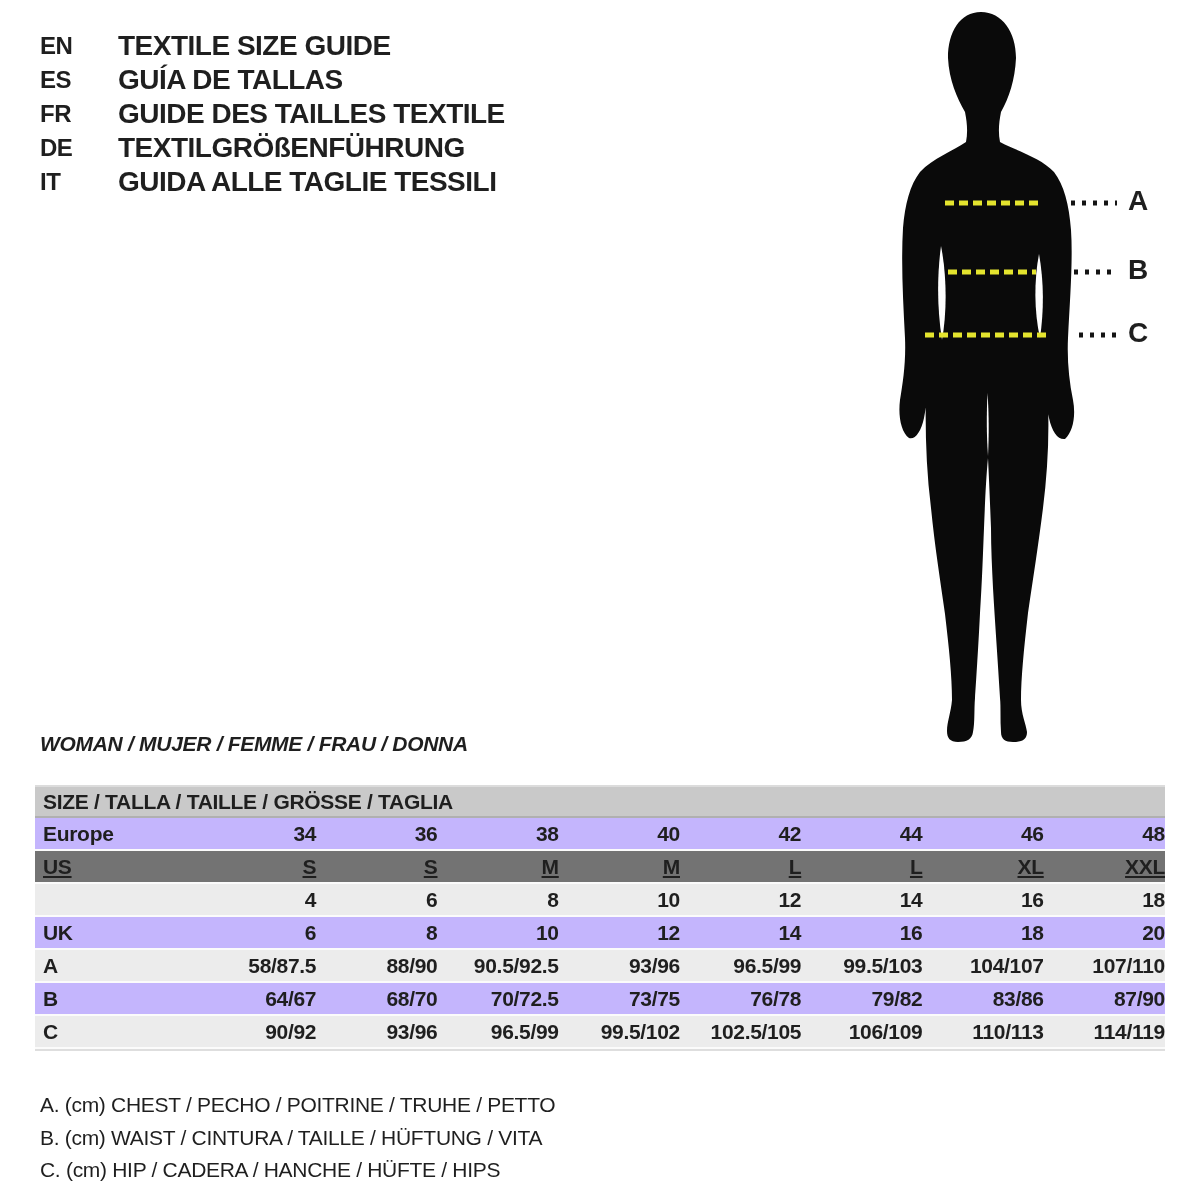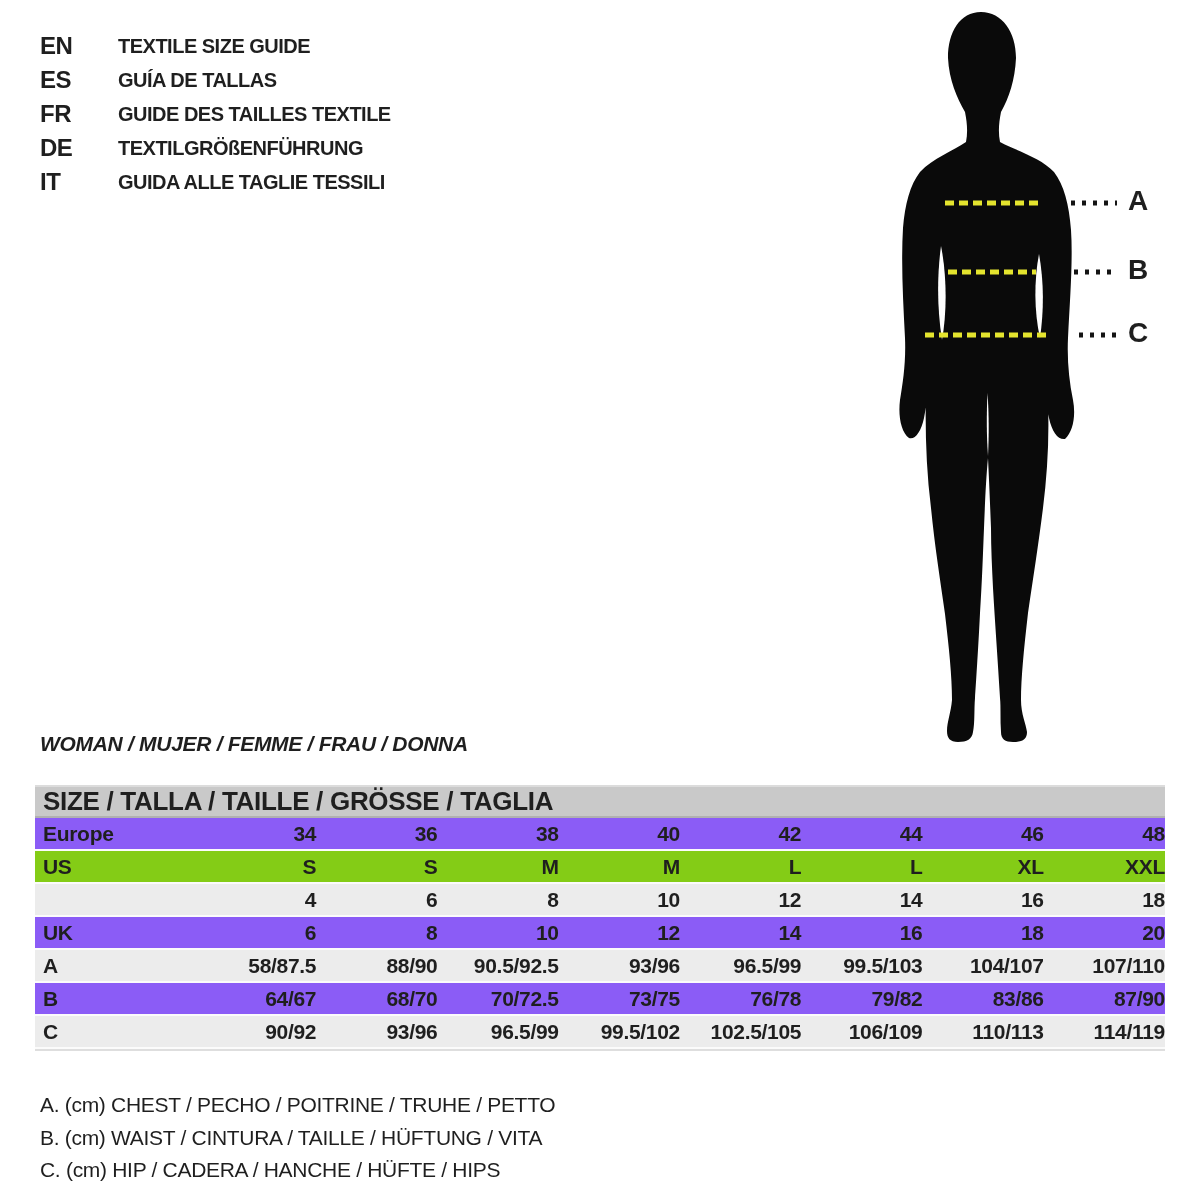--- a/index.html
+++ b/index.html
@@ -7,39 +7,39 @@
     width:1200px;height:1200px;background:#ffffff;
     font-family:"Liberation Sans","DejaVu Sans",sans-serif;
     color:#1f1f1f;overflow:hidden;
   }
   #canvas{position:relative;width:1200px;height:868px;background:#fff;}
 
   
   .lang-list{position:absolute;left:40px;top:29px;}
   .lang-row{display:flex;height:34px;align-items:center;}
   .lang-code{width:78px;font-size:24px;font-weight:700;letter-spacing:-0.5px;}
-  .lang-label{font-size:20px;font-weight:700;letter-spacing:-0.5px;white-space:nowrap;}
+  .lang-label{font-size:28px;font-weight:700;letter-spacing:-0.5px;white-space:nowrap;}
 
   
   .figure-wrap{position:absolute;left:895px;top:8px;width:300px;height:740px;}
   .figure-wrap svg{position:absolute;left:0;top:0;}
   .marker-label{position:absolute;left:233px;width:40px;height:32px;
     font-size:28px;font-weight:700;line-height:32px;}
 
   
   .section-title{position:absolute;left:40px;top:732px;font-size:21px;
     font-weight:700;letter-spacing:-0.3px;white-space:nowrap;font-style:italic;}
 
   
   .size-table{position:absolute;left:35px;top:785px;width:1130px;
     border-bottom:2px solid #dedede;}
   .thead{height:29px;background:#c9c9c9;border-top:2px solid #dcdcdc;
     border-bottom:2px solid #b0b0b0;display:flex;align-items:center;
-    padding-left:8px;font-size:26px;font-weight:700;letter-spacing:-0.3px;}
-  .trow{display:flex;height:31px;align-items:center;background:#8b5cf6;
+    padding-left:8px;font-size:21px;font-weight:700;letter-spacing:-0.3px;}
+  .trow{display:flex;height:31px;align-items:center;background:#c4b5fd;
     border-bottom:2px solid #fbfbfb;}
   .trow.shaded{background:#ececec;}
   .tcell{font-size:21px;font-weight:700;letter-spacing:-0.3px;}
   .tcell.label{width:160px;padding-left:8px;box-sizing:border-box;text-align:left;}
   .tcell.val{flex:1;text-align:right;}
 
   
   .legend{position:absolute;left:40px;top:1089px;}
   .legend-line{height:32.5px;display:flex;align-items:center;font-size:21px;
     font-weight:400;letter-spacing:-0.3px;white-space:nowrap;}
@@ -156,21 +156,21 @@
           <div class="tcell label">Europe</div>
           <div class="tcell val">34</div>
           <div class="tcell val">36</div>
           <div class="tcell val">38</div>
           <div class="tcell val">40</div>
           <div class="tcell val">42</div>
           <div class="tcell val">44</div>
           <div class="tcell val">46</div>
           <div class="tcell val">48</div>
         </div>
-        <div class="trow shaded" style="background: #84cc16;">
+        <div class="trow shaded" style="background: #737373; text-decoration: underline;">
           <div class="tcell label">US</div>
           <div class="tcell val">S</div>
           <div class="tcell val">S</div>
           <div class="tcell val">M</div>
           <div class="tcell val">M</div>
           <div class="tcell val">L</div>
           <div class="tcell val">L</div>
           <div class="tcell val">XL</div>
           <div class="tcell val">XXL</div>
         </div>

